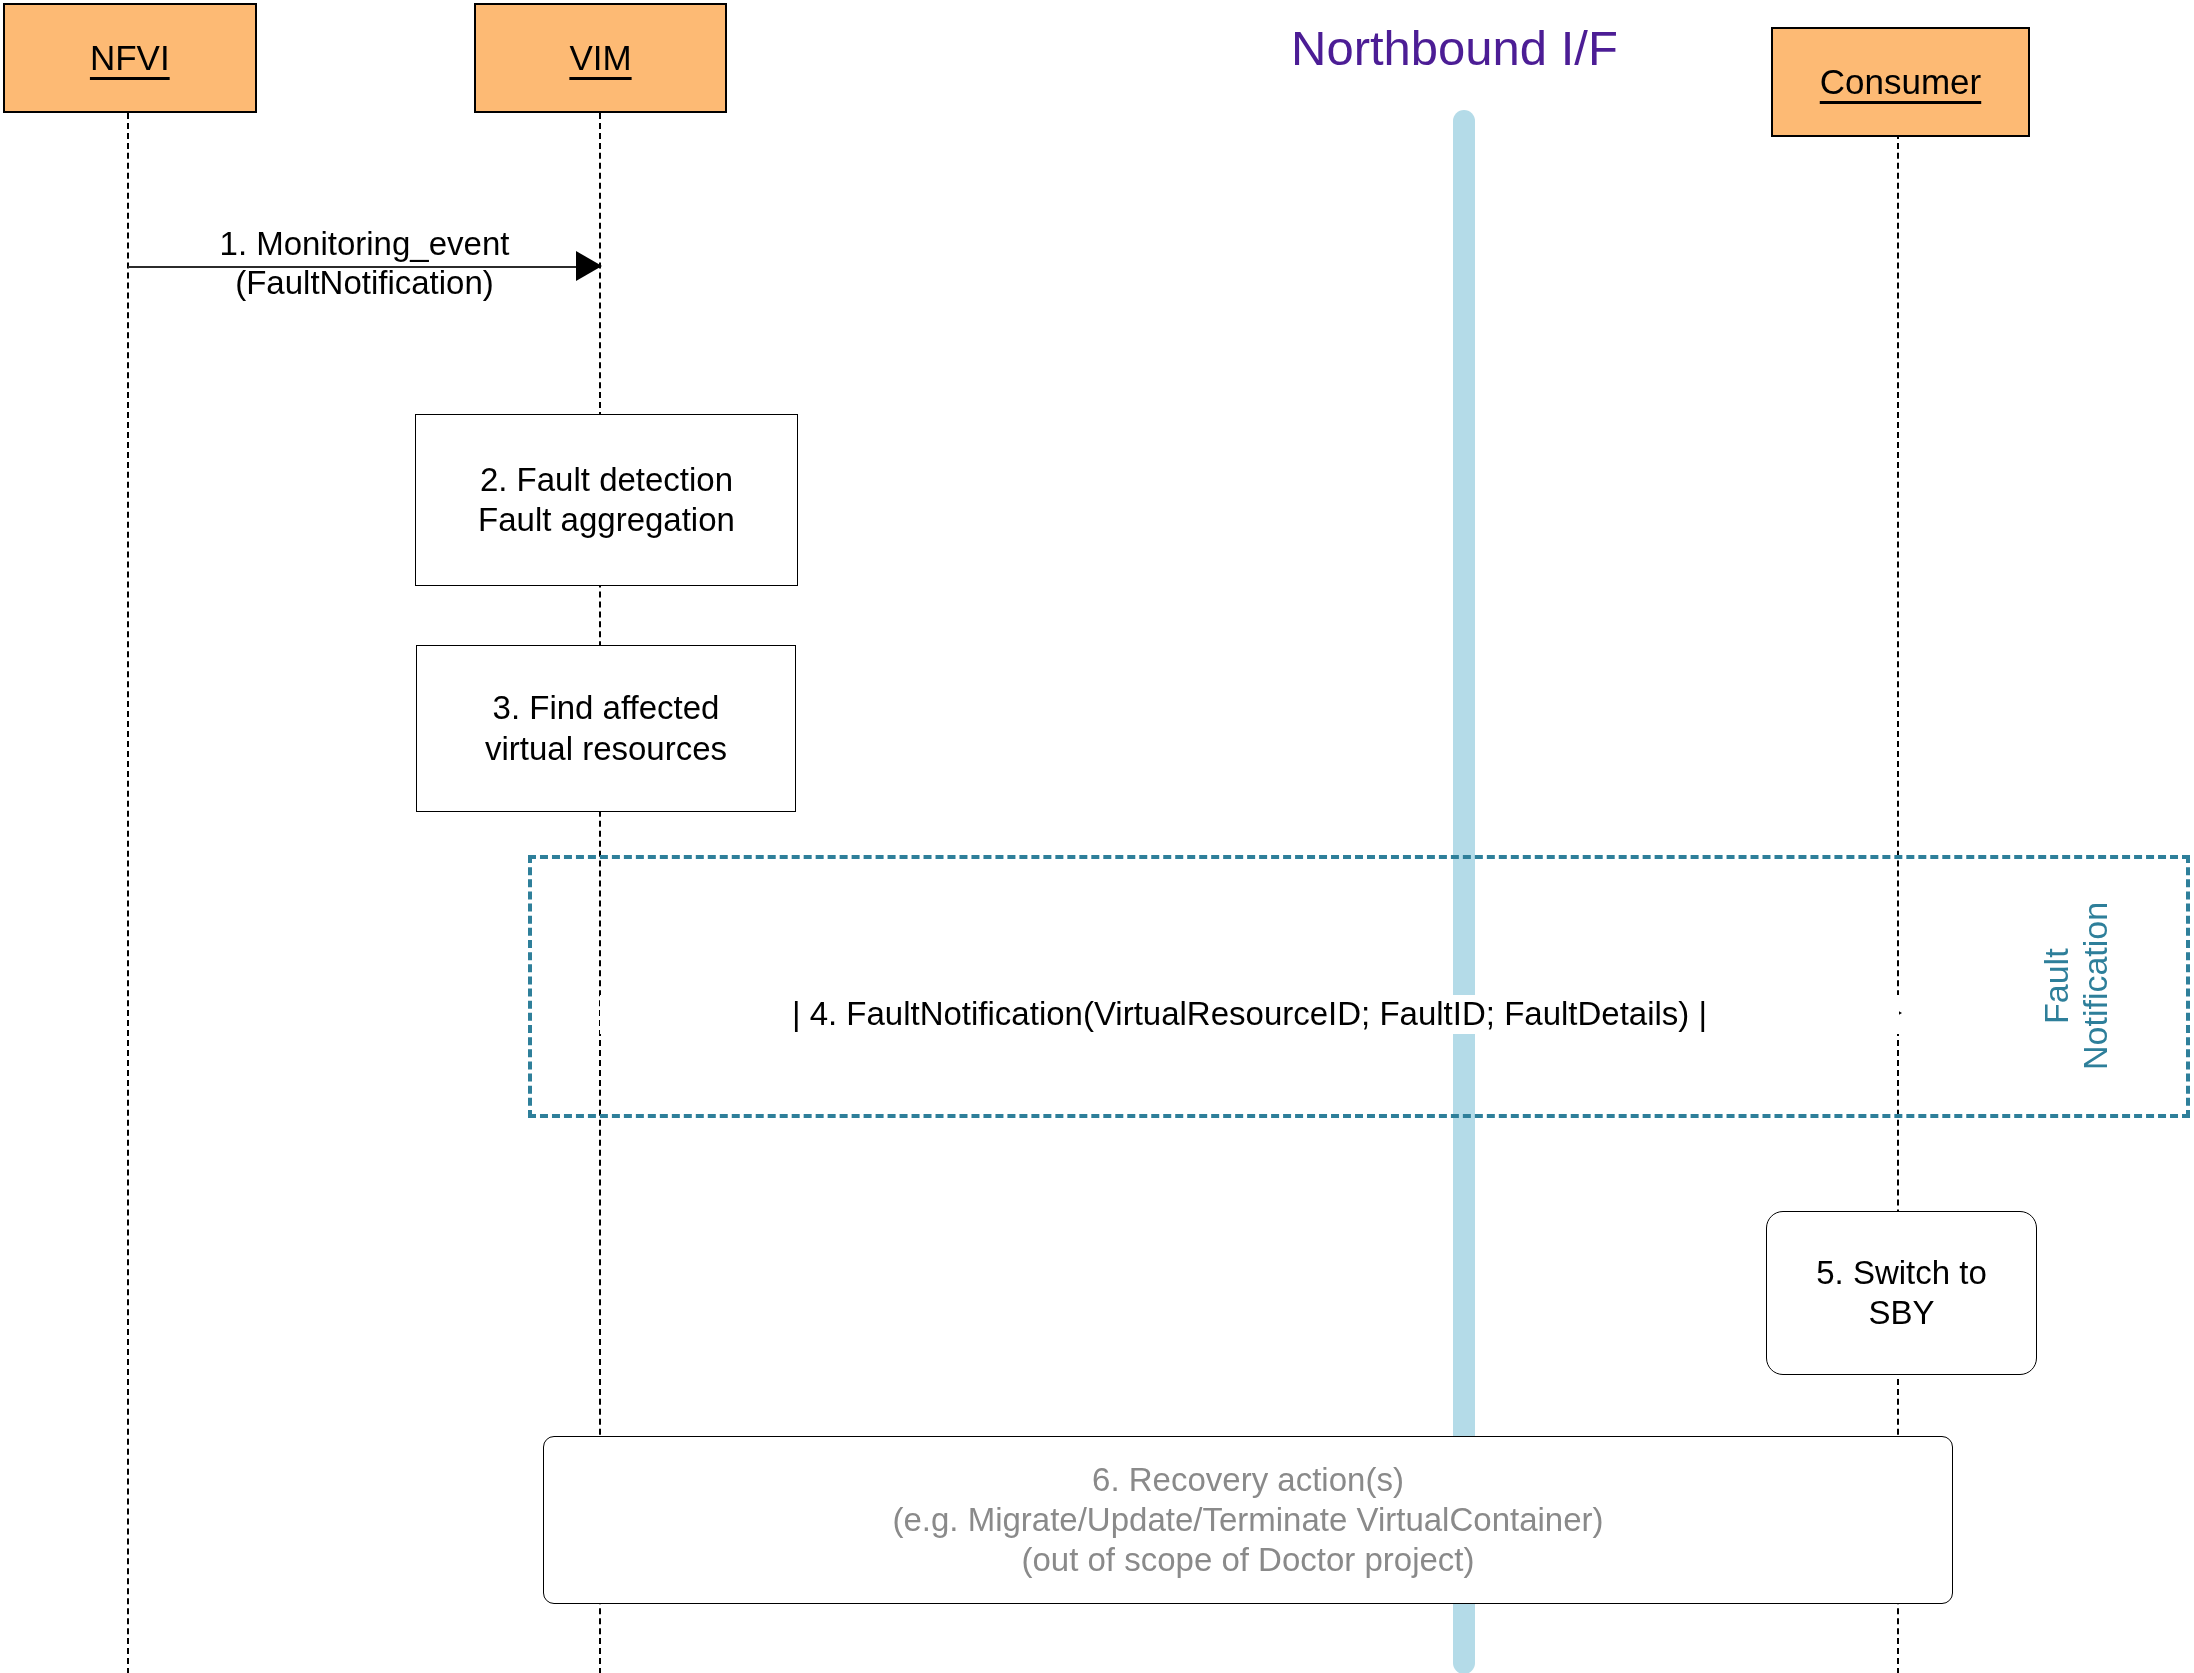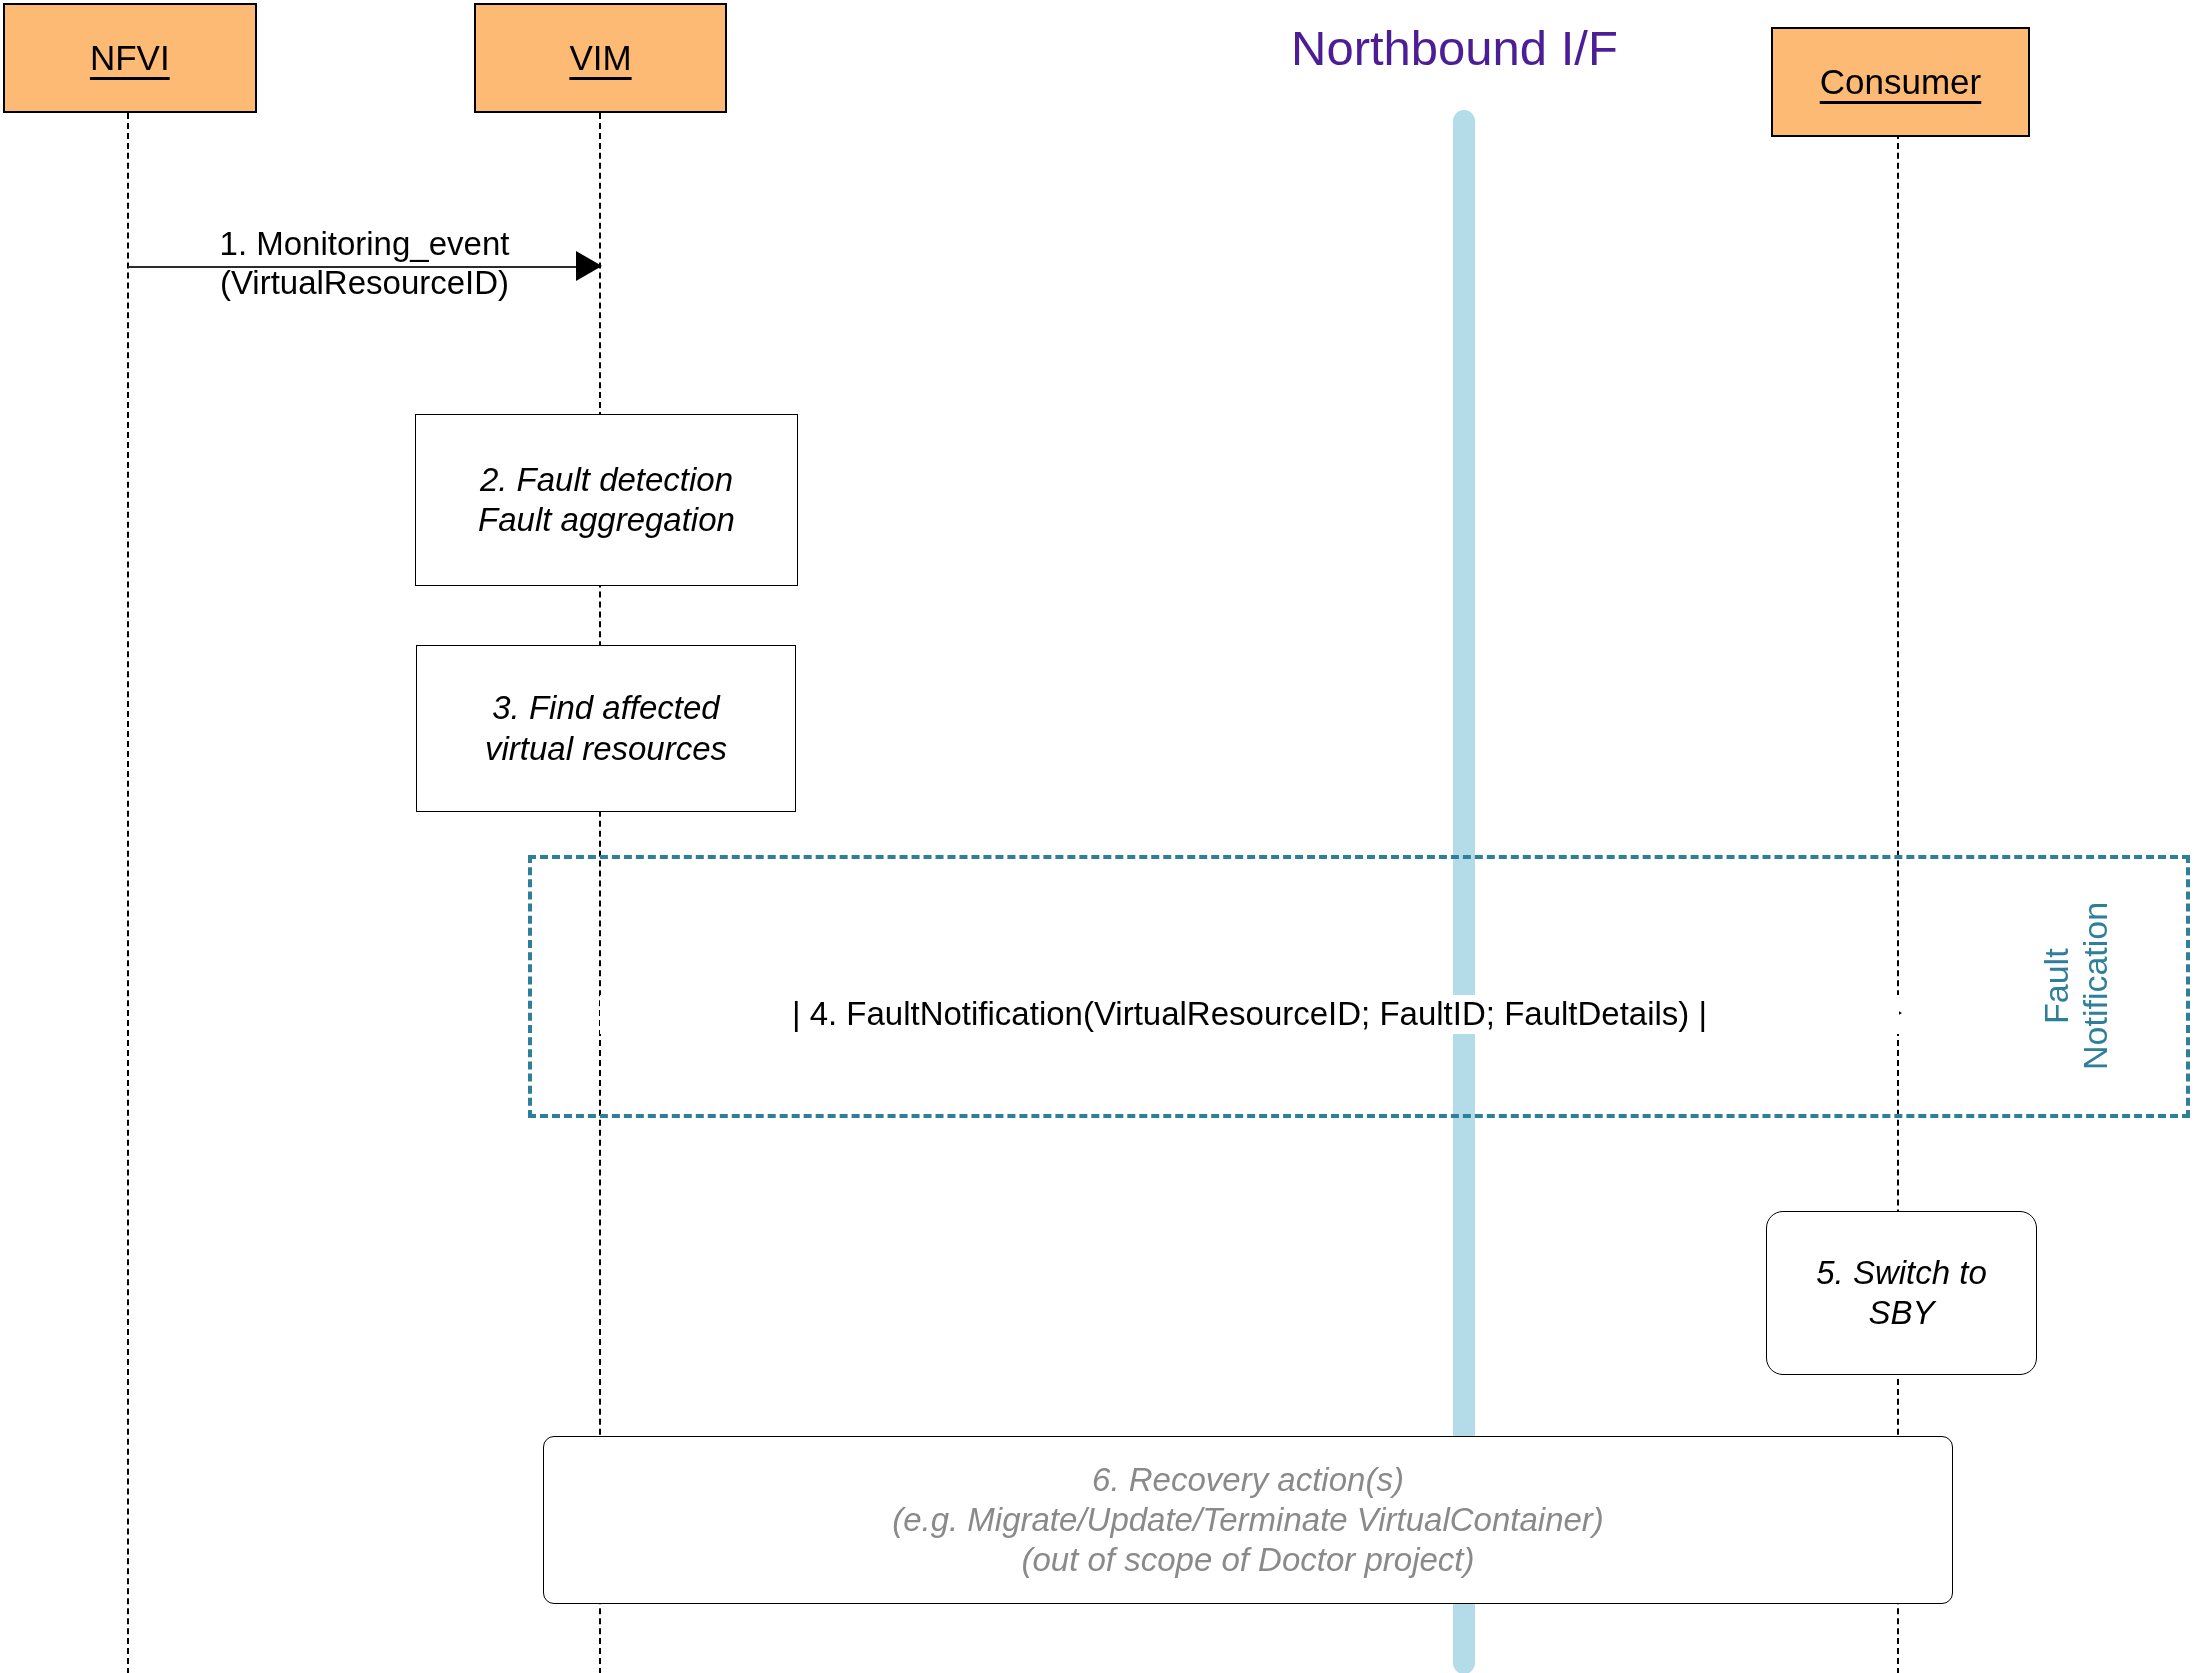--- a/index.html
+++ b/index.html
@@ -58,21 +58,20 @@
     background:#ffffff;
     display:flex;align-items:center;justify-content:center;
     text-align:center;
     z-index:8;
   }
   .activity-text{
     font-size:33px;
     line-height:1.22;
     color:#000000;
     padding:0 10px;
-    font-style:italic;
   }
   .activity-text.gray{ color:#8a8a8a; }
   
   .msg{
     position:absolute;
     height:0;
     z-index:9;
   }
   .msg-line{
     position:absolute;
@@ -134,21 +133,21 @@
   <div class="participant-box" style="left:474px; top:2.8px; width:253px; height:110px;">
     <span class="participant-label">VIM</span>
   </div>
 
   <div class="participant-box" style="left:1771px; top:2.8px; width:259px; height:110px;margin-top:24px;">
     <span class="participant-label">Consumer</span>
   </div>
 
   <div class="msg-label" style="left:128px; top:225px; width:473px;">
     <div>1. Monitoring_event</div>
-    <div>(VirtualResourceID)</div>
+    <div>(FaultNotification)</div>
   </div>
   <div class="msg" style="left:128px; top:266px; width:471px;">
     <div class="msg-line"></div>
     <div class="msg-head"></div>
   </div>
 
   <div class="activity-box" style="left:415px; top:414px; width:383px; height:172px;">
     <div class="activity-text">
       <div>2. Fault detection</div>
       <div>Fault aggregation</div>

